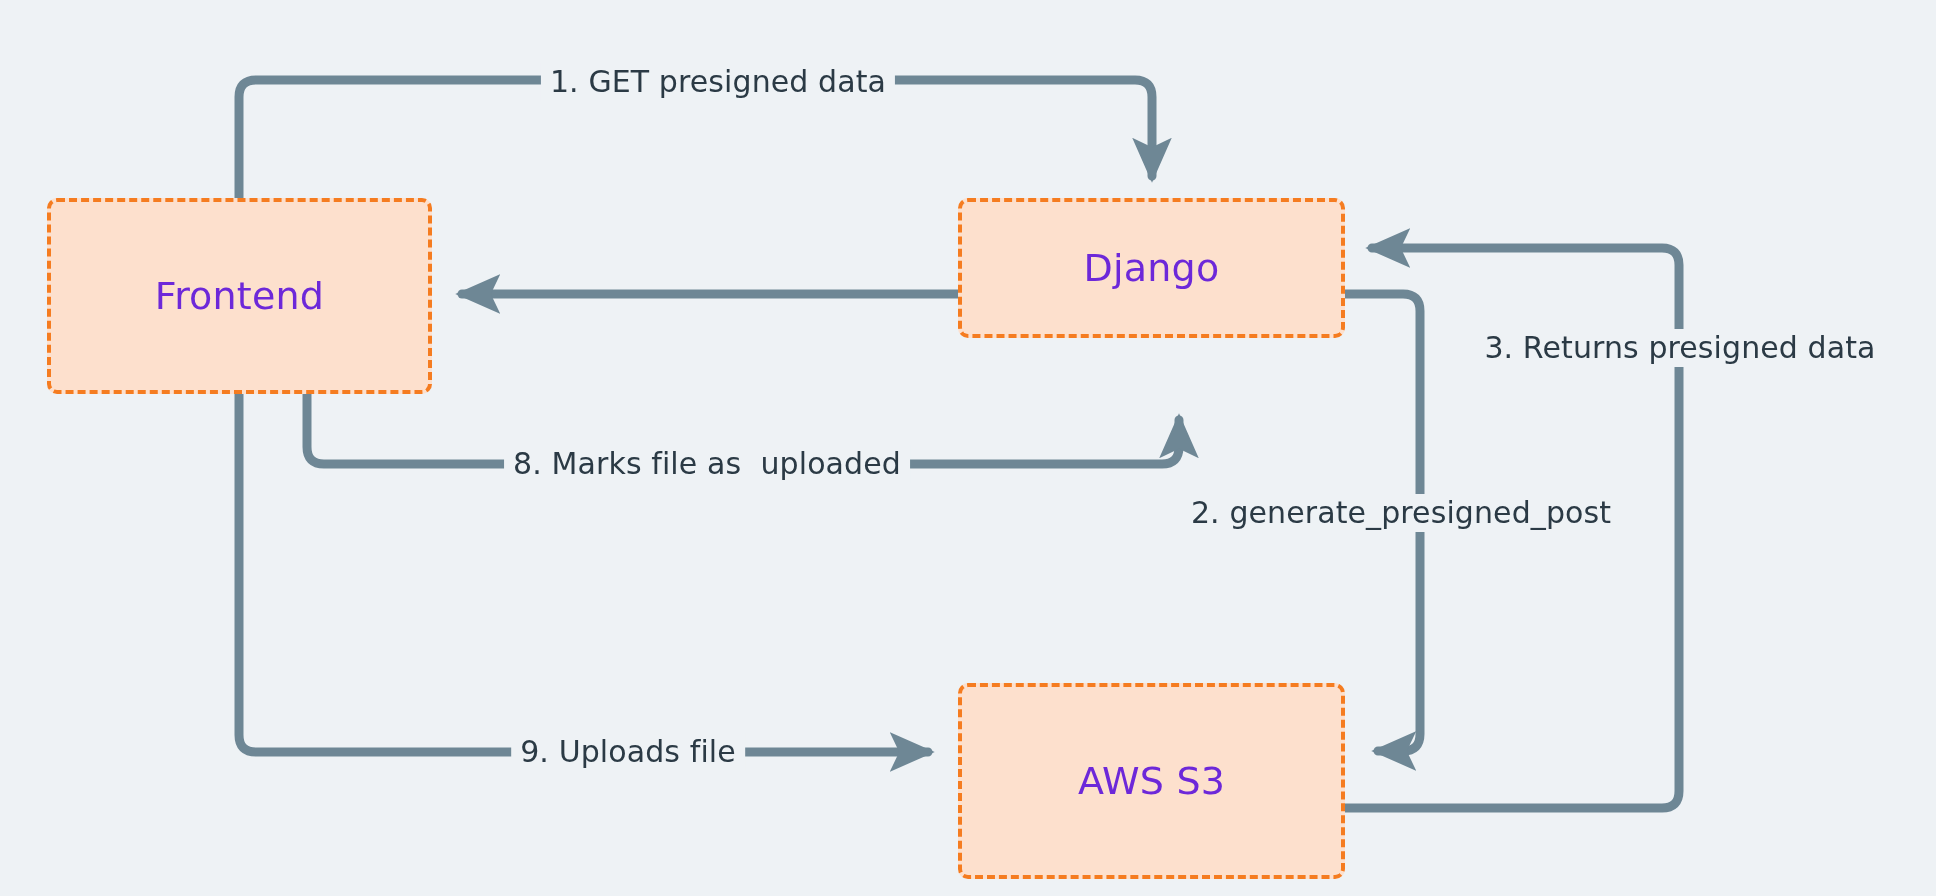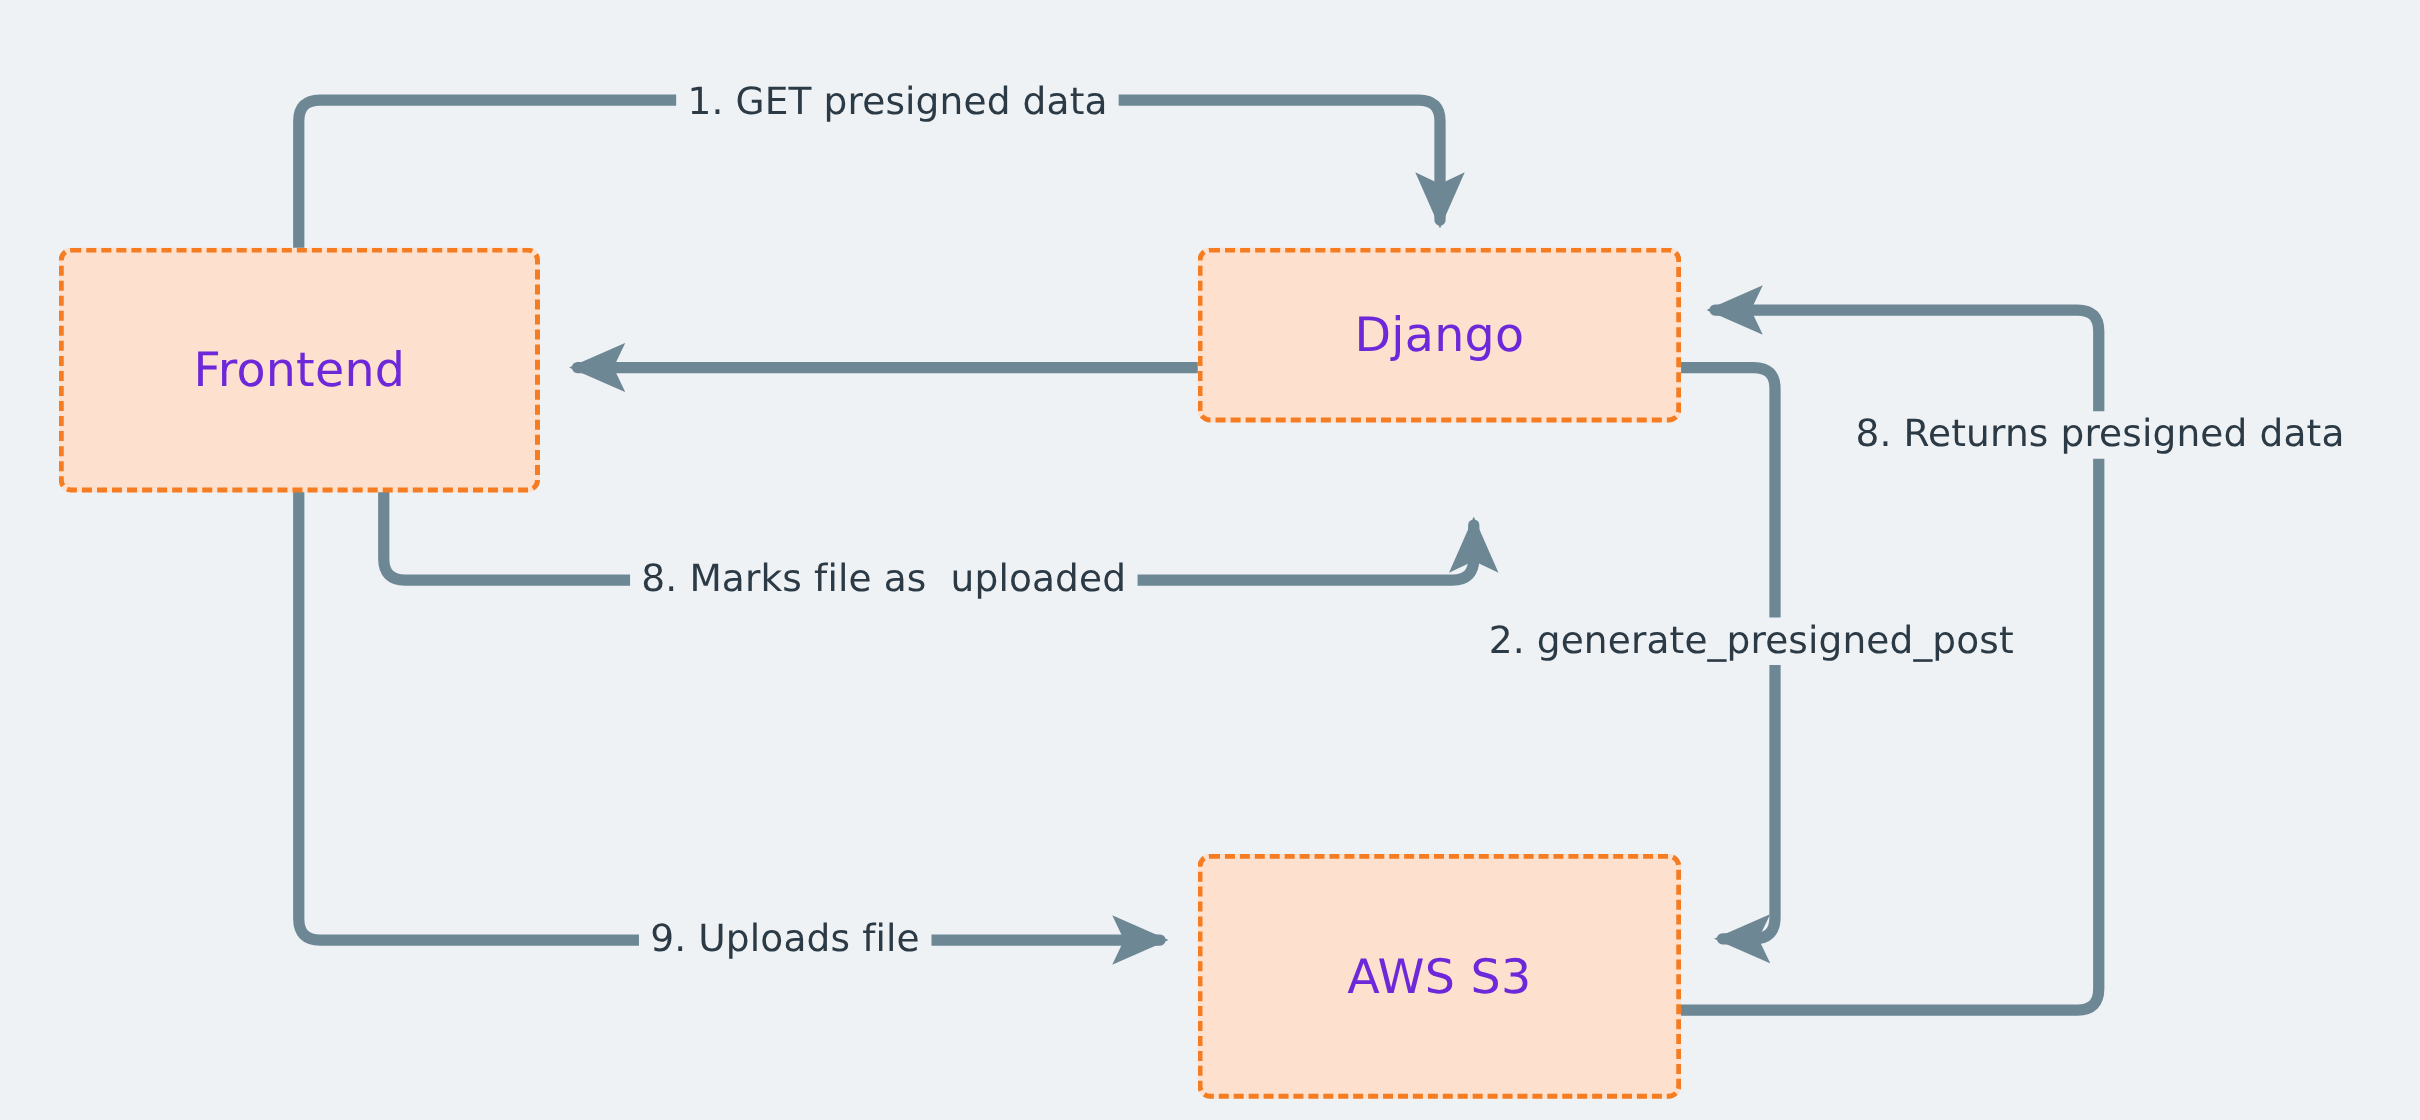--- a/index.html
+++ b/index.html
@@ -92,20 +92,20 @@
   </div>
 
   <div class="node" style="left:958px; top:654px; width:387px; height:196px;margin-top:29px;">
     <span class="node-label">AWS S3</span>
   </div>
 
   <div class="edge-label center" style="left:718px; top:82px;">1. GET presigned data</div>
 
   <div class="edge-label center" style="left:1401px; top:513px;">2. generate_presigned_post</div>
 
-  <div class="edge-label center" style="left:1680px; top:348px;">8. Returns presigned data</div>
+  <div class="edge-label center" style="left:1680px; top:348px;">3. Returns presigned data</div>
 
 
   <div class="edge-label center" style="left:628px; top:752px;">9. Uploads file</div>
 
   <div class="edge-label center" style="left:707px; top:464px;">8. Marks file as  uploaded</div>
 
 </div>
 
 </body></html>

